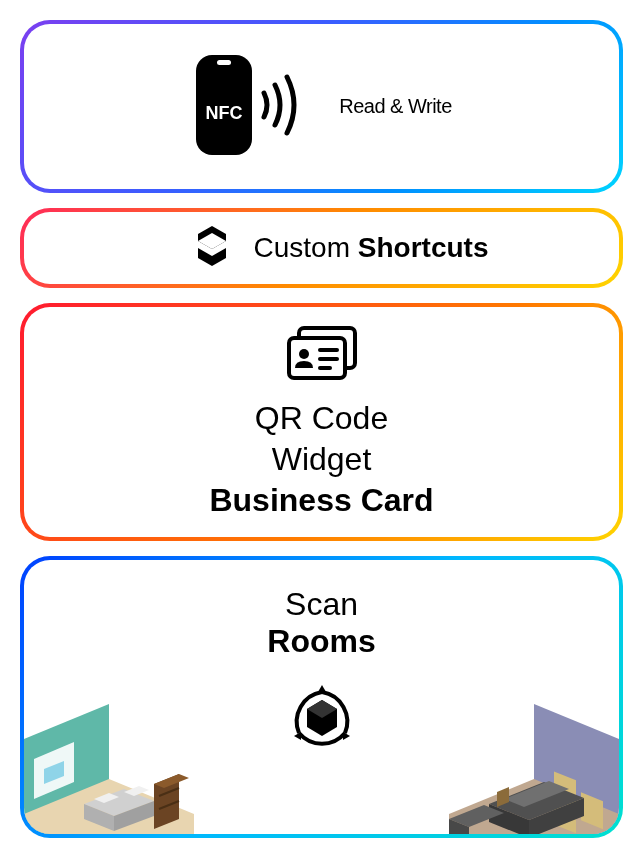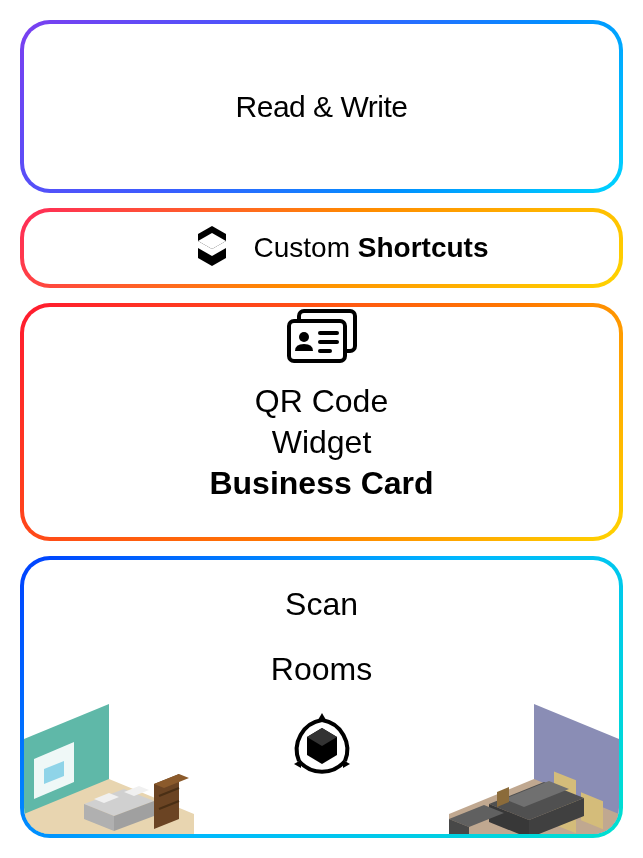--- a/index.html
+++ b/index.html
@@ -39,21 +39,21 @@
       align-items: center;
       justify-content: center;
       height: 100%;
       gap: 28px;
       padding: 0 30px;
     }
     .nfc-text {
       display: flex;
       flex-direction: column;
     }
-    .nfc-line1 { font-size: 30px; font-weight: 400; color: #000; letter-spacing: -0.5px; }
+    .nfc-line1 { font-size: 20px; font-weight: 400; color: #000; letter-spacing: -0.5px; }
     .nfc-line2 { font-size: 30px; font-weight: 800; color: #000; letter-spacing: -0.5px; margin-top: 2px; }
     .nfc-line3 { font-size: 19px; font-weight: 400; color: #000; margin-top: 2px; }
     .card-shortcuts {
       background: linear-gradient(135deg, #ff2a5a 0%, #ff8a00 50%, #ffd400 100%);
       height: 80px;
     }
     .shortcuts-content {
       display: flex;
       align-items: center;
       justify-content: center;
@@ -64,39 +64,40 @@
     .shortcuts-label { font-size: 28px; font-weight: 400; color: #000; }
     .shortcuts-bold { font-weight: 800; }
     .card-qr {
       background: linear-gradient(135deg, #ff1a30 0%, #ff7a00 60%, #ffd400 100%);
       height: 240px;
     }
     .qr-content {
       display: flex;
       flex-direction: column;
       align-items: center;
+      justify-content: center;
       height: 100%;
       gap: 4px;
     }
     .qr-line { font-size: 32px; font-weight: 400; color: #000; }
     .qr-bold { font-weight: 800; }
     .card-rooms {
       background: linear-gradient(135deg, #0040ff 0%, #00b8ff 50%, #00e0d0 100%);
       height: 285px;
     }
     .rooms-content {
       display: flex;
       flex-direction: column;
       align-items: center;
       height: 100%;
       padding-top: 26px;
       border-radius: 32px;
     }
     .rooms-line { font-size: 32px; font-weight: 400; color: #000; }
-    .rooms-bold { font-weight: 400; margin-top: 28px; }
+    .rooms-bold { font-weight: 700; }
     .rooms-icon { margin-top: 18px; }
     .room-illustration-left {
       position: absolute;
       bottom: 0;
       left: 0;
       width: 170px;
       height: 130px;
     }
     .room-illustration-right {
       position: absolute;
@@ -105,20 +106,30 @@
       width: 170px;
       height: 130px;
     }
   </style>
 </head>
 <body>
 
 <div class="card card-nfc">
   <div class="card-inner">
     <div class="nfc-content">
+      <span>
+        <svg width="120" height="100" viewBox="0 0 120 100">
+          <rect x="5" y="0" width="56" height="100" rx="16" fill="#000"></rect>
+          <rect x="26" y="5" width="14" height="5" rx="2.5" fill="#fff"></rect>
+          <text x="33" y="64" font-family="Arial" font-size="18" font-weight="900" fill="#fff" text-anchor="middle">NFC</text>
+          <path d="M 73 38 Q 79 50 73 62" stroke="#000" stroke-width="5" fill="none" stroke-linecap="round"></path>
+          <path d="M 84 30 Q 94 50 84 70" stroke="#000" stroke-width="5" fill="none" stroke-linecap="round"></path>
+          <path d="M 96 22 Q 110 50 96 78" stroke="#000" stroke-width="5" fill="none" stroke-linecap="round"></path>
+        </svg>
+      </span>
       <div class="nfc-text">
         <div class="nfc-line1">Read &amp; Write</div>
       </div>
     </div>
   </div>
 </div>
 
 <div class="card card-shortcuts">
   <div class="card-inner">
     <div class="shortcuts-content">

